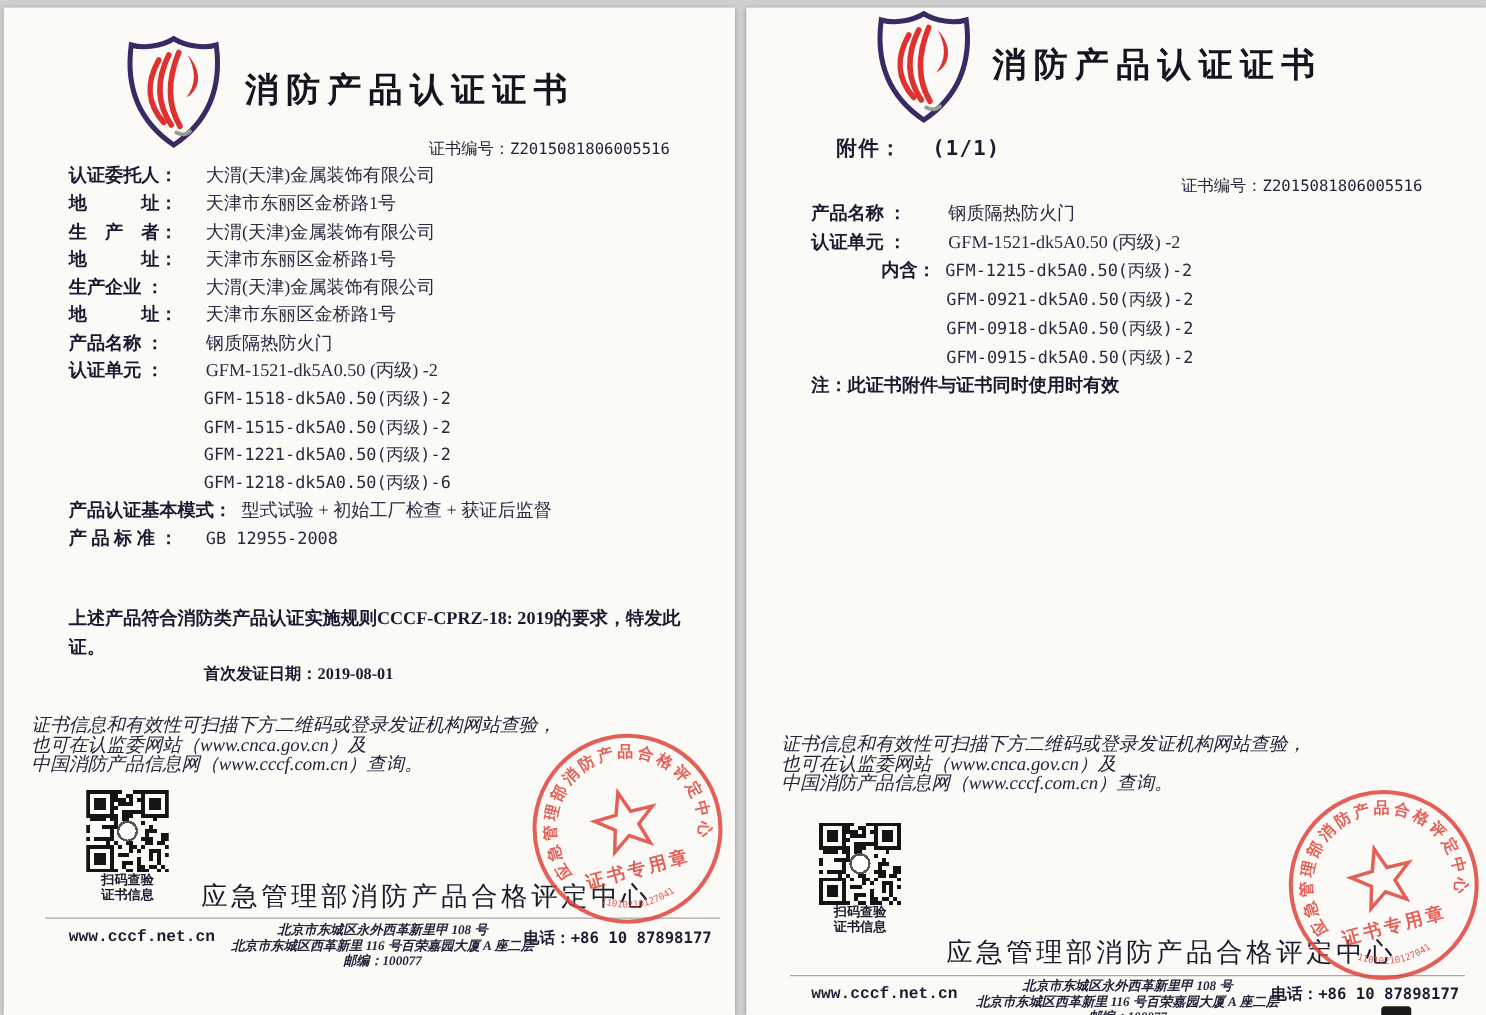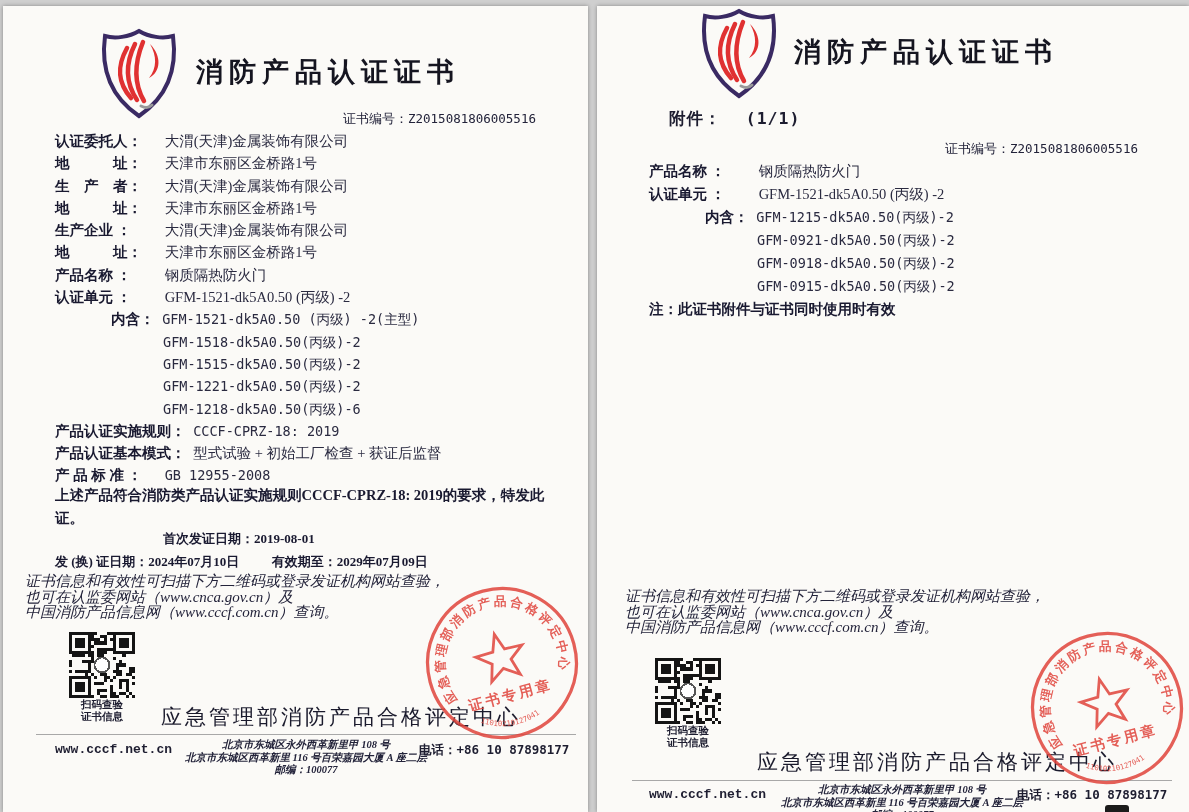--- a/index.html
+++ b/index.html
@@ -105,51 +105,38 @@
         <div class="row">
           <span class="lbl">产品名称 ：</span>
           <span class="val cjk">钢质隔热防火门</span>
         </div>
 
         <div class="row">
           <span class="lbl">认证单元 ：</span>
           <span class="val cjk">GFM-1521-dk5A0.50 (丙级) -2</span>
         </div>
       </div>
-    <div class="row inc">
-      <span class="lbl auto">内含：</span>
-      <span class="val">GFM-1521-dk5A0.50 (丙级) -2(主型)</span>
-    </div>
     <div class="row cont"><span class="val">GFM-1518-dk5A0.50(丙级)-2</span></div>
     <div class="row cont"><span class="val">GFM-1515-dk5A0.50(丙级)-2</span></div>
     <div class="row cont"><span class="val">GFM-1221-dk5A0.50(丙级)-2</span></div>
     <div class="row cont"><span class="val">GFM-1218-dk5A0.50(丙级)-6</span></div>
-    <div class="row">
-      <span class="lbl auto">产品认证实施规则：</span>
-      <span class="val">CCCF-CPRZ-18: 2019</span>
-    </div>
     <div class="row">
       <span class="lbl auto">产品认证基本模式：</span>
       <span class="val cjk">型式试验 + 初始工厂检查 + 获证后监督</span>
     </div>
     <div class="row">
       <span class="lbl">产 品 标 准 ：</span>
       <span class="val">GB 12955-2008</span>
     </div>
   </div>
 
   <div class="abs statement" style="left:52px;top:478px">上述产品符合消防类产品认证实施规则CCCF-CPRZ-18: 2019的要求，特发此证。</div>
 
   <div class="abs bold-line" style="left:160px;top:524px">首次发证日期：2019-08-01</div>
 
-  <div class="abs bold-line" style="left:52px;top:547px">
-    <span>发 (换) 证日期：</span><span>2024年07月10日</span>
-    <span style="display:inline-block;width:26px"></span>
-    <span>有效期至：</span><span>2029年07月09日</span>
-  </div>
 
   <div class="abs verify" style="left:22px;top:568px">
     <div>证书信息和有效性可扫描下方二维码或登录发证机构网站查验，</div>
     <div>也可在认监委网站（www.cnca.gov.cn）及</div>
     <div>中国消防产品信息网（www.cccf.com.cn）查询。</div>
   </div>
 
   <div class="abs qr" style="left:66px;top:626px"><svg viewBox="0 0 21 21">
         <rect x="7" y="0" width="1" height="1" fill="#141414"></rect>
         <rect x="8" y="0" width="1" height="1" fill="#141414"></rect>

